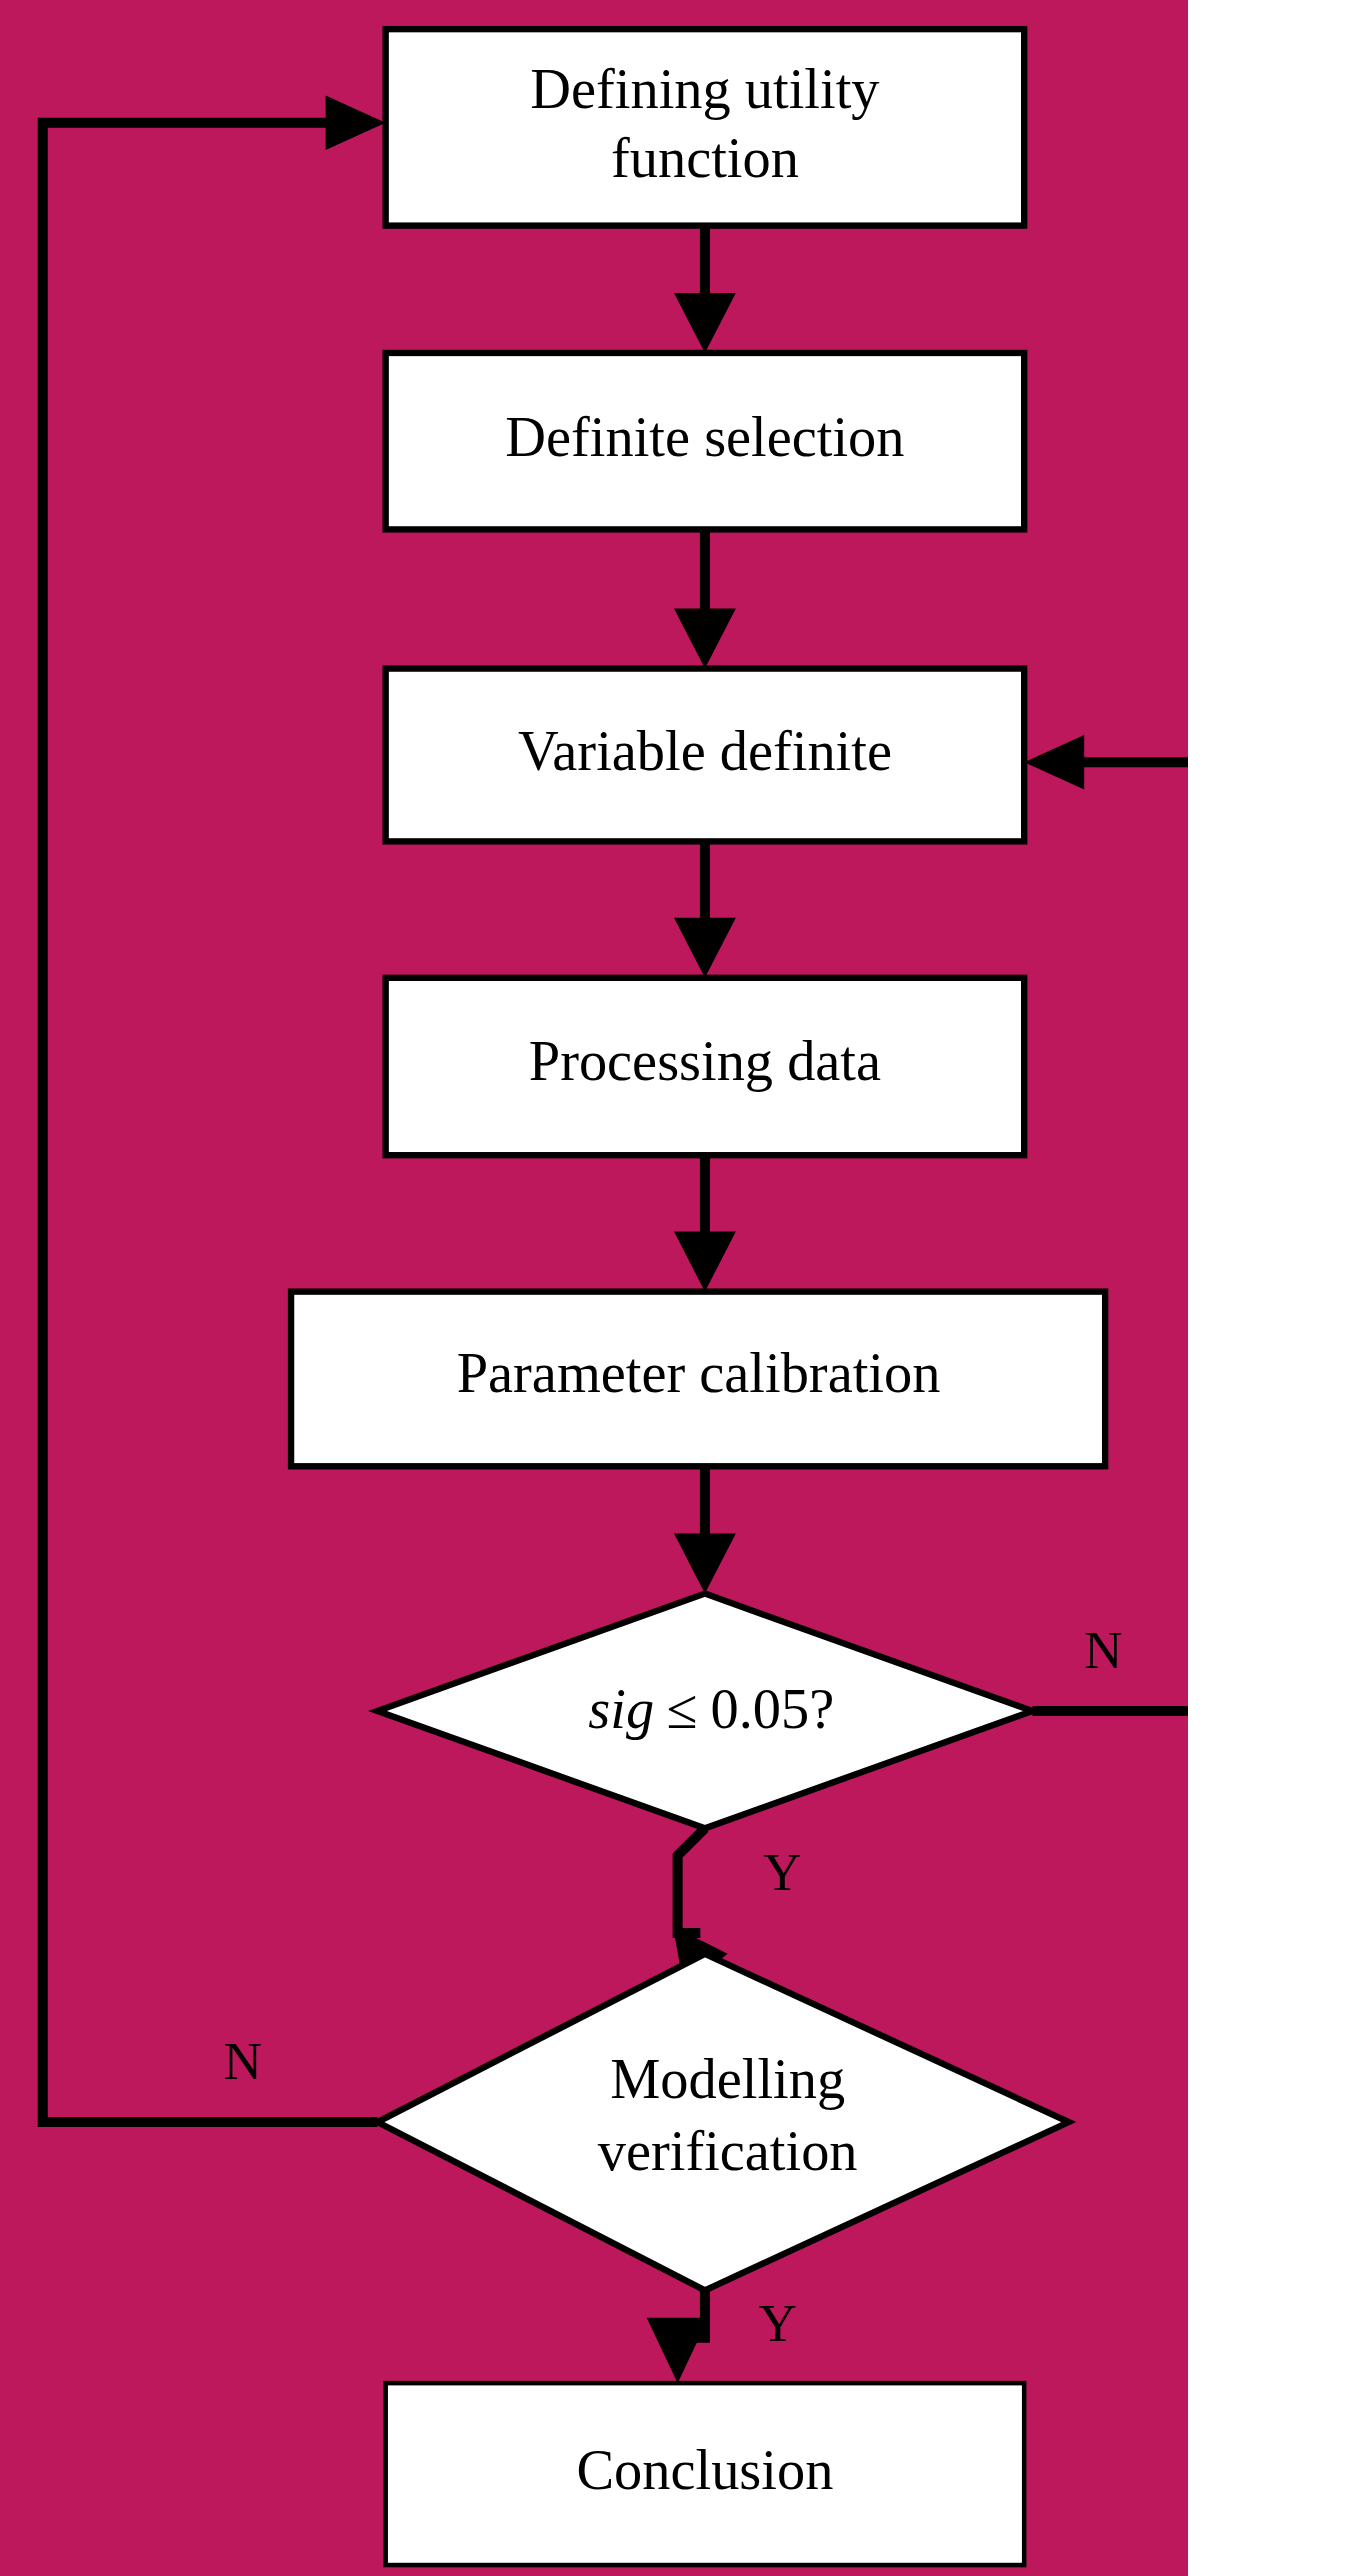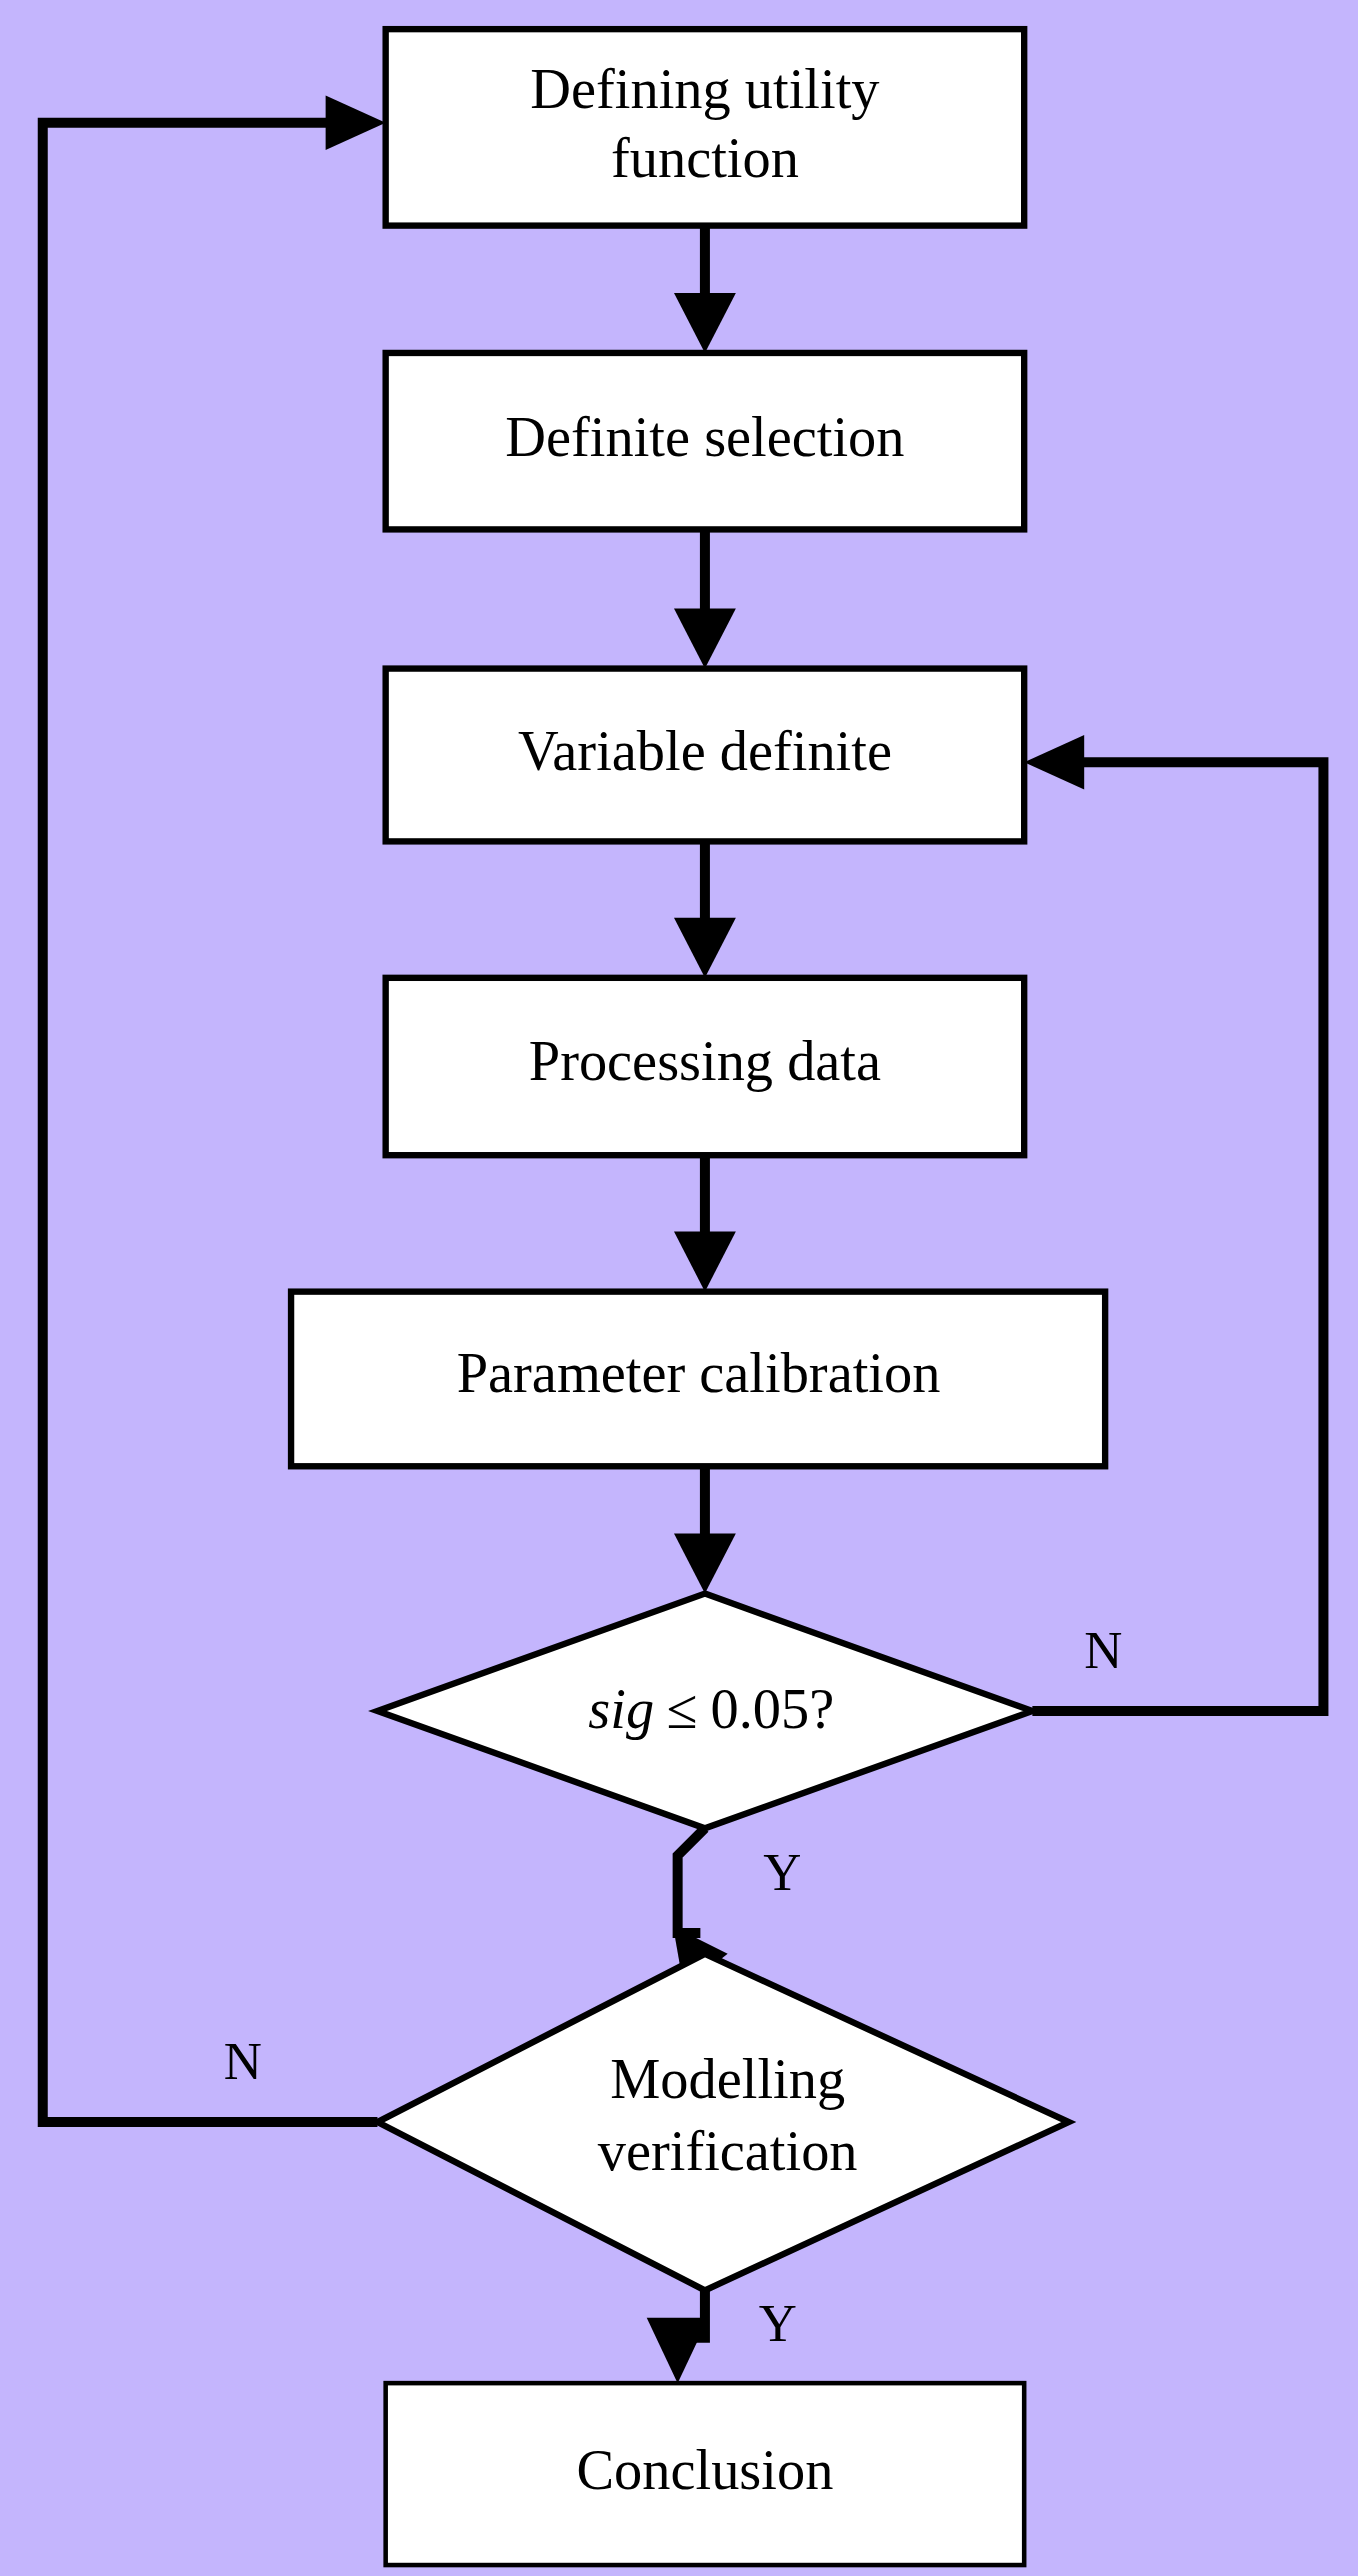--- a/index.html
+++ b/index.html
@@ -2,23 +2,23 @@
 <html style="font-size:14.6px"><head>
 <meta charset="utf-8">
 <style>
   html, body {
     margin: 0;
     padding: 0;
     background: #ffffff;
   }
   #flowchart-root {
     position: relative;
-    width: 1358px;
+    width: 1188px;
     height: 2576px;
-    background: #c4b5fd;
+    background: #be185d;
     overflow: hidden;
   }
   svg.flow-svg {
     position: absolute;
     top: 0;
     left: 0;
     width: 1358px;
     height: 2576px;
     display: block;
   }

